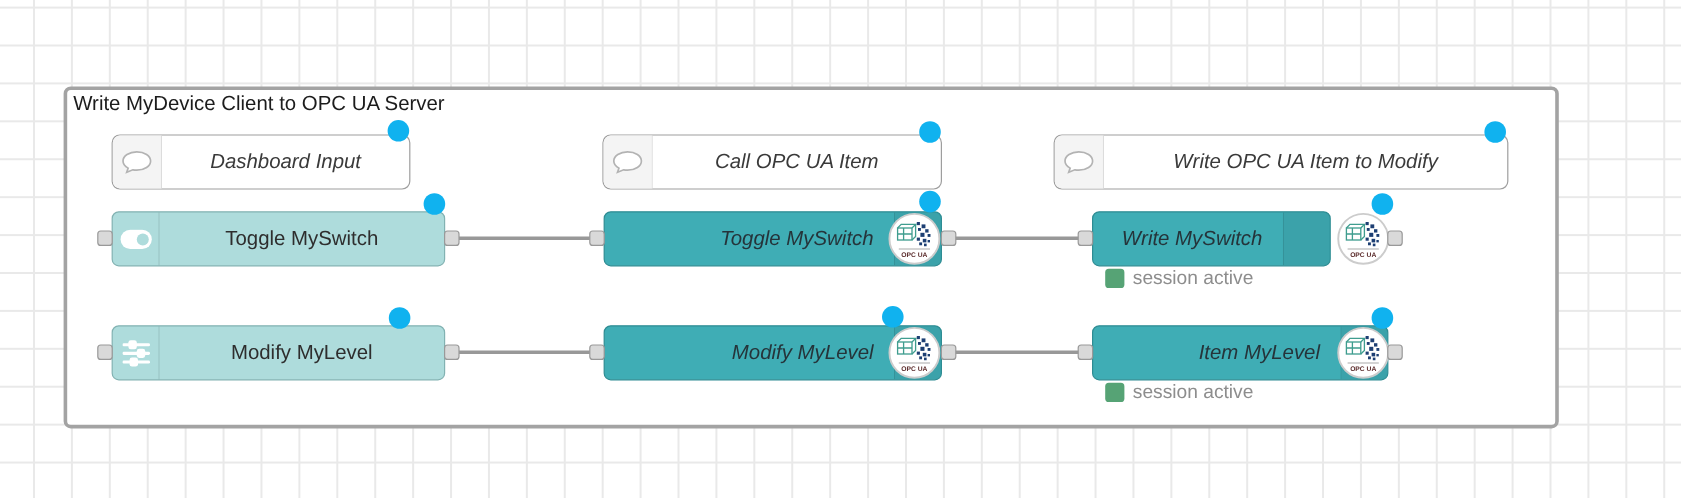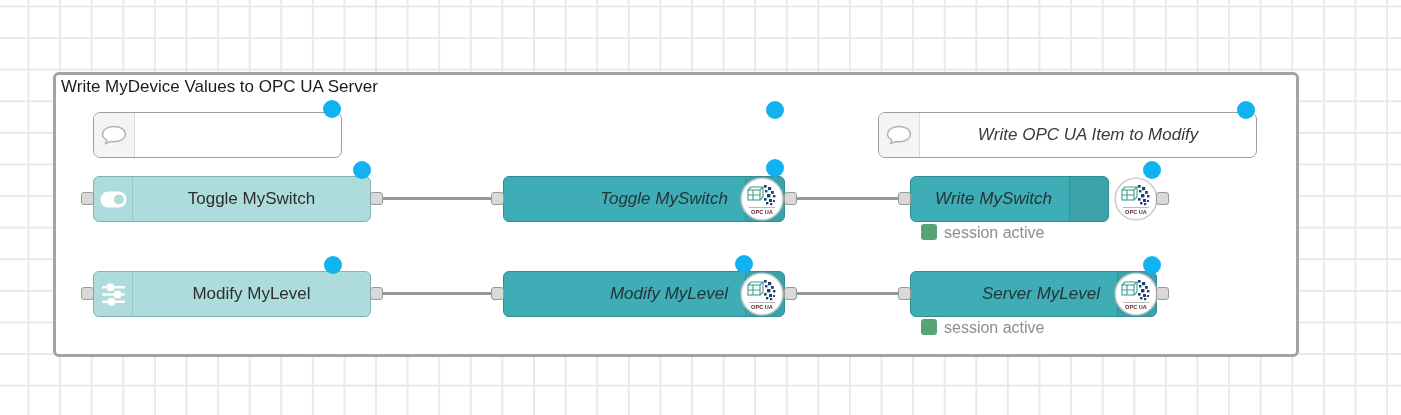--- a/index.html
+++ b/index.html
@@ -97,35 +97,44 @@
       </g>
       <line x1="9" y1="30.5" x2="35" y2="30.5" stroke="#999999" stroke-width="0.7"></line>
       <text x="22" y="37" text-anchor="middle" font-family="Liberation Sans, sans-serif" font-size="5.6" font-weight="bold" fill="#5a2a2a">OPC UA</text>
     </g>
   </defs>
 </svg>
 
 <div id="canvas">
 
   <div class="group"></div>
-  <div class="group-label">Write MyDevice Values to OPC UA Server</div>
+  <div class="group-label">Write MyDevice Client to OPC UA Server</div>
 
   <div class="wire" style="left:375px;top:197px;width:122px"></div>
   <div class="wire" style="left:788px;top:197px;width:122px"></div>
   <div class="wire" style="left:375px;top:292px;width:122px"></div>
   <div class="wire" style="left:788px;top:292px;width:122px"></div>
 
   <div class="comment" style="left:93px;top:112px;width:249px">
     <div class="cicon">
       <svg width="26" height="20" viewBox="0 0 26 20">
           <use href="#speech-bubble"></use>
         </svg>
     </div>
-  </div>
-
+    <div class="clabel">Dashboard Input</div>
+  </div>
+
+  <div class="comment" style="left:502px;top:112px;width:283px">
+    <div class="cicon">
+      <svg width="26" height="20" viewBox="0 0 26 20">
+          <use href="#speech-bubble"></use>
+        </svg>
+    </div>
+    <div class="clabel">Call OPC UA Item</div>
+  </div>
 
   <div class="comment" style="left:878px;top:112px;width:379px">
     <div class="cicon">
       <svg width="26" height="20" viewBox="0 0 26 20">
           <use href="#speech-bubble"></use>
         </svg>
     </div>
     <div class="clabel">Write OPC UA Item to Modify</div>
   </div>
 
@@ -165,21 +174,21 @@
 
   <div class="node opc" style="left:910px;top:176px;width:199px">
     <div class="nlabel">Write MySwitch</div>
     <div class="opc-shade"></div>
   </div>
   <svg class="badge" style="left:1114px;top:177px" viewBox="0 0 44 44">
       <use href="#opcua-badge"></use>
     </svg>
 
   <div class="node opc" style="left:910px;top:271px;width:247px">
-    <div class="nlabel">Server MyLevel</div>
+    <div class="nlabel">Item MyLevel</div>
     <div class="opc-shade"></div>
   </div>
   <svg class="badge" style="left:1114px;top:272px" viewBox="0 0 44 44">
       <use href="#opcua-badge"></use>
     </svg>
 
   <div class="status" style="left:921px;top:224px">
     <div class="sq"></div>
     <span>session active</span>
   </div>

